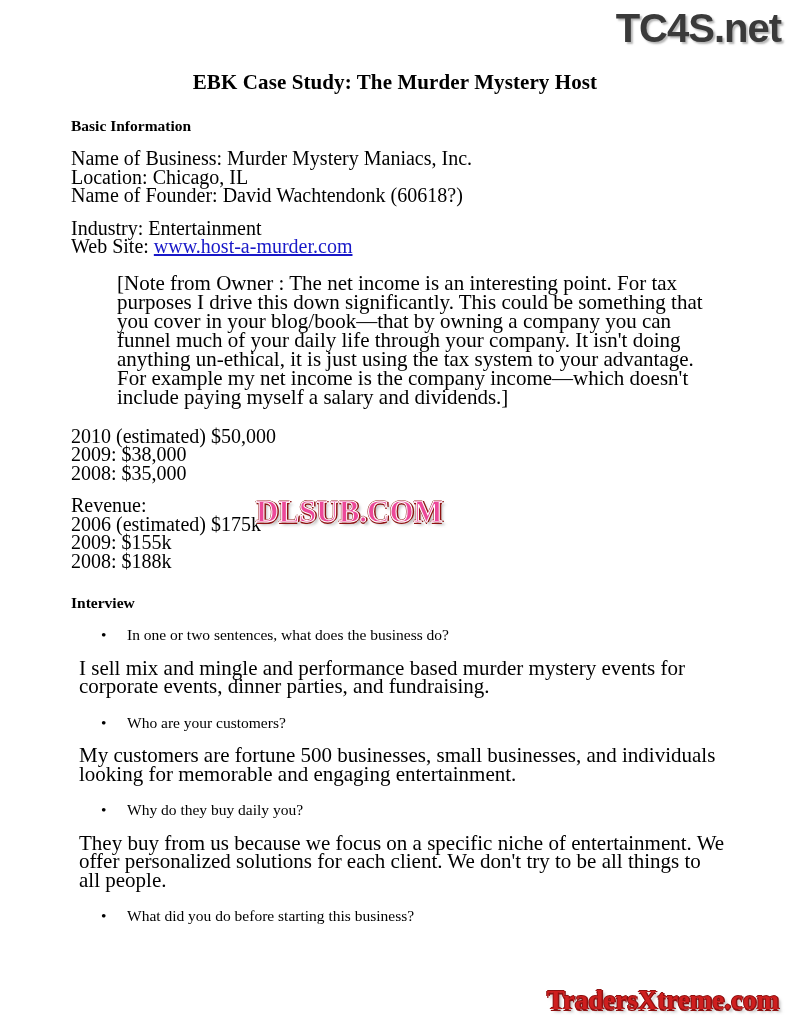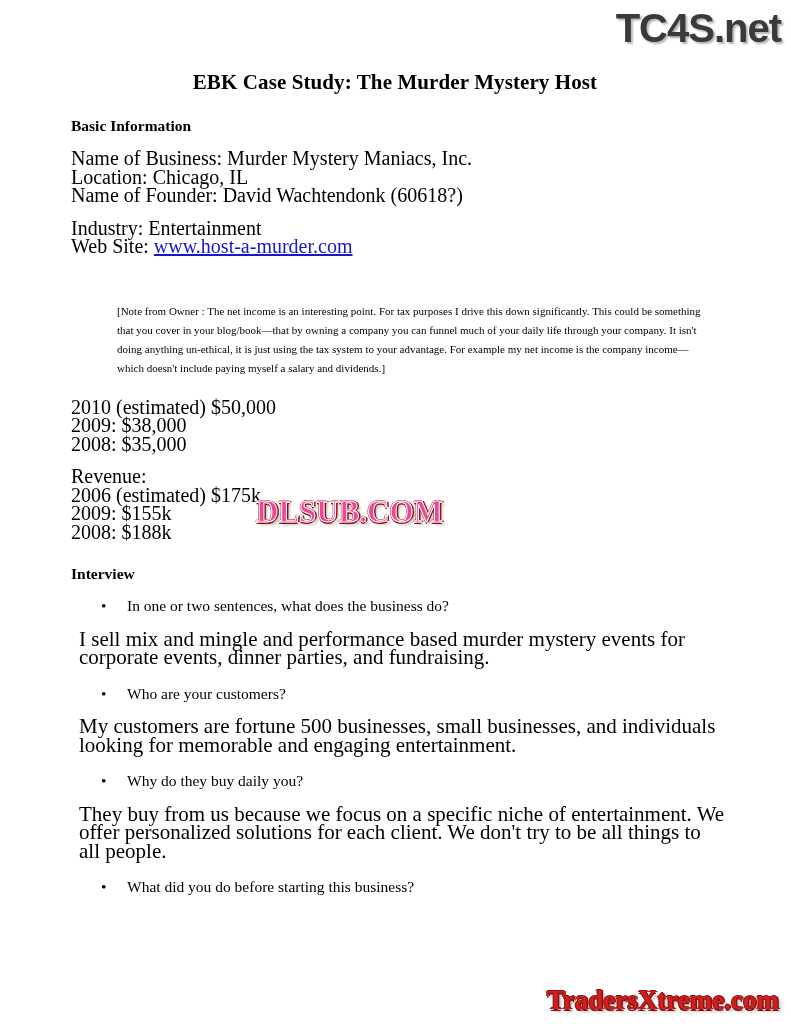--- a/index.html
+++ b/index.html
@@ -98,23 +98,23 @@
     margin: 0;
   }
   .spacer-sm { height: 14px; }
 
   a.link {
     color: #1818c8;
     text-decoration: underline;
   }
 
   .note {
-    margin: 32px 0 0 46px;
+    margin: 4px 0 0 46px;
     width: 590px;
-    font-size: 11px;
+    font-size: 21px;
     line-height: 19px;
   }
 
   ul.qlist {
     margin: 0;
     padding: 0;
     list-style: none;
   }
   ul.qlist li {
     position: relative;

